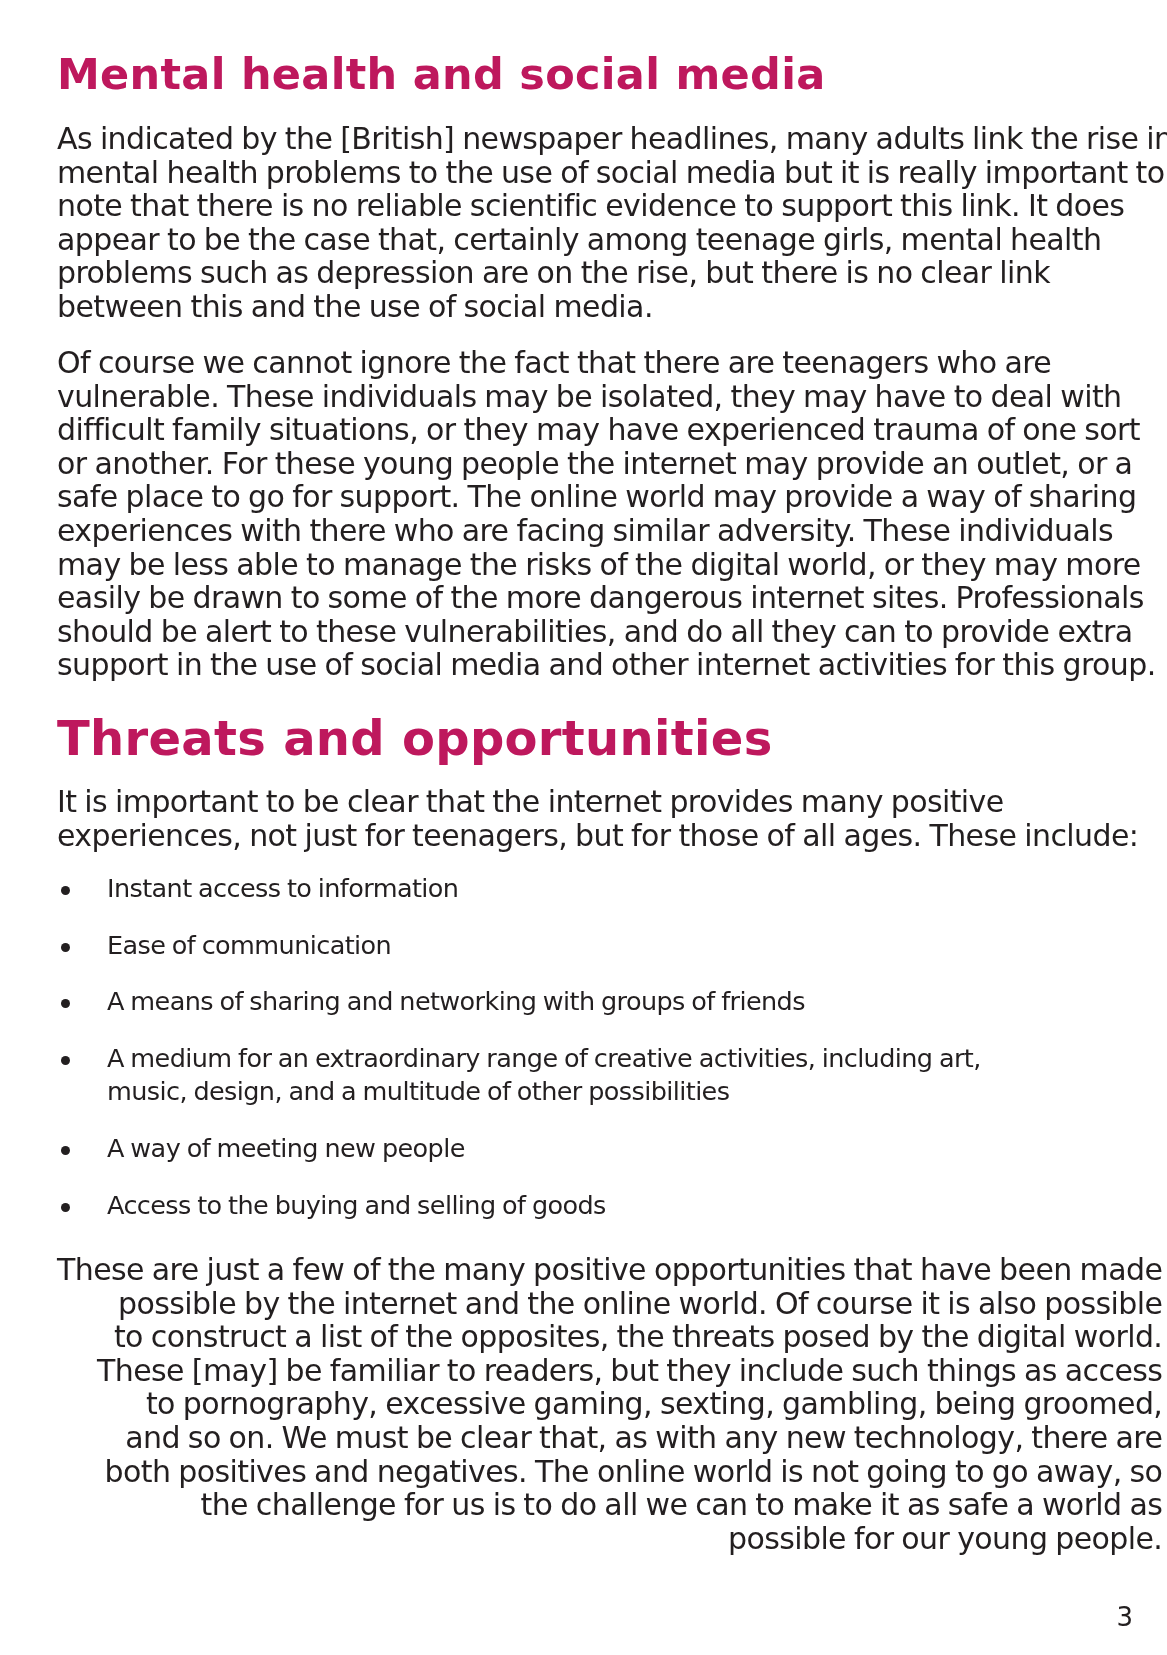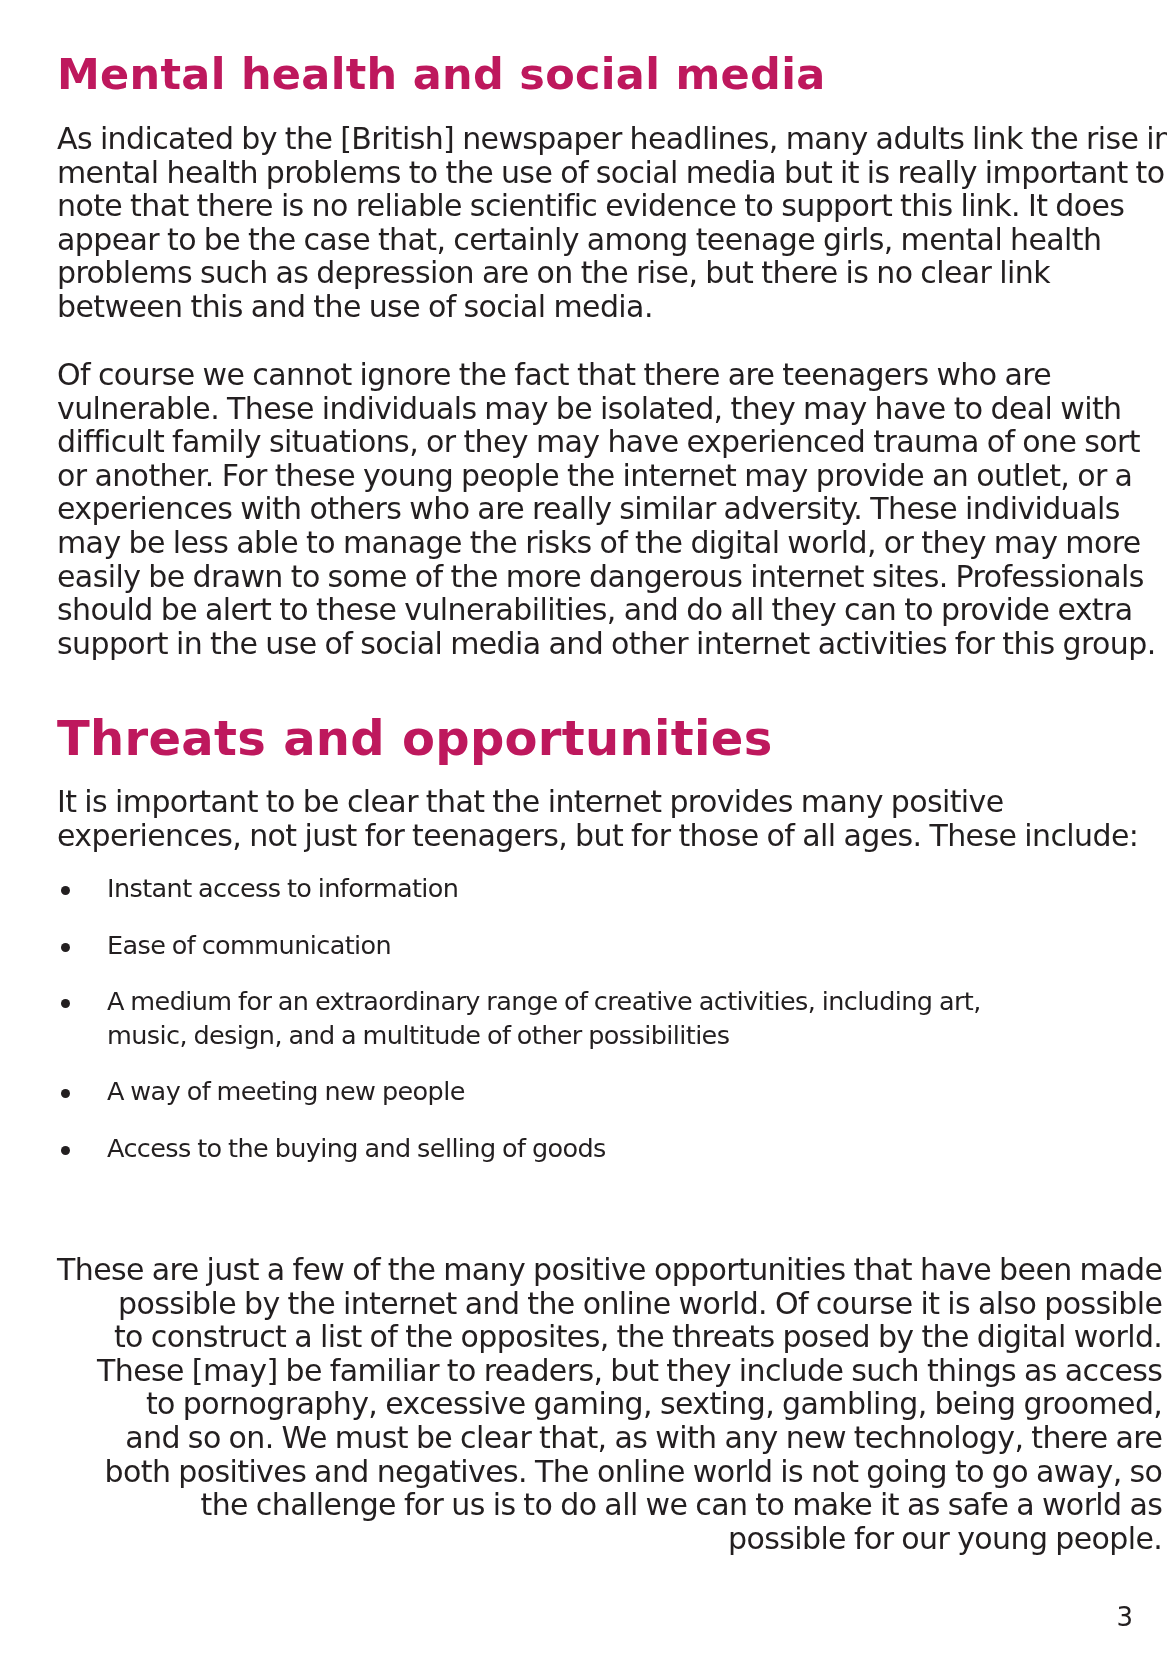--- a/index.html
+++ b/index.html
@@ -45,21 +45,21 @@
     left: 0;
     margin: 0;
     font-size: 30px;
     line-height: 33.6px;
     letter-spacing: -0.6px;
     word-spacing: -1px;
     white-space: nowrap;
   }
   .para .line { display: block; }
   .p1 { top: 122px; }
-  .p2 { top: 358px; }
+  .p2 { top: 346px; }
   .p3 { top: 785px; }
   .p4 { top: 1253px; text-align: right; }
 
   ul.bullets {
     position: absolute;
     left: 0;
     top: 872px;
     margin: 0;
     padding: 0;
     list-style: none;
@@ -108,21 +108,22 @@
     <span class="line">appear  to be the case that, certainly among teenage girls, mental health</span>
     <span class="line">problems  such as depression are on the rise, but there is no clear link</span>
     <span class="line">between this and  the use of social media.</span>
   </p>
 
   <p class="para p2">
     <span class="line">Of course we cannot ignore the fact that there are teenagers who are</span>
     <span class="line">vulnerable. These individuals may be isolated, they may have to deal with</span>
     <span class="line">difficult family situations, or they may have experienced trauma of one sort</span>
     <span class="line">or another. For these young people the internet may provide an outlet, or a</span>
-    <span class="line">experiences with others who are really similar adversity. These individuals</span>
+    <span class="line">safe place to go for support. The online world may provide a way of sharing</span>
+    <span class="line">experiences with there who are facing similar adversity. These individuals</span>
     <span class="line">may be less able to manage the risks of the digital world, or they may more</span>
     <span class="line">easily be drawn to some of the more dangerous internet sites. Professionals</span>
     <span class="line">should be alert to these vulnerabilities, and do all they can to provide extra</span>
     <span class="line">support in the use of social media and other internet activities for this group.</span>
   </p>
 
   <h1 class="section-heading h-threats">Threats and opportunities</h1>
 
   <p class="para p3">
     <span class="line">It is important to be clear that the internet provides many positive</span>
@@ -130,20 +131,24 @@
   </p>
 
   <ul class="bullets">
     <li>
       <span class="bullet-dot"></span>
       <span class="line">Instant access to information</span>
     </li>
     <li>
       <span class="bullet-dot"></span>
       <span class="line">Ease of communication</span>
+    </li>
+    <li>
+      <span class="bullet-dot"></span>
+      <span class="line">A means of sharing and networking with groups of friends</span>
     </li>
     <li>
       <span class="bullet-dot"></span>
       <span class="line">A medium for an extraordinary range of creative activities, including art,</span>
       <span class="line">music, design, and a multitude of other possibilities</span>
     </li>
     <li>
       <span class="bullet-dot"></span>
       <span class="line">A way of meeting new people</span>
     </li>

